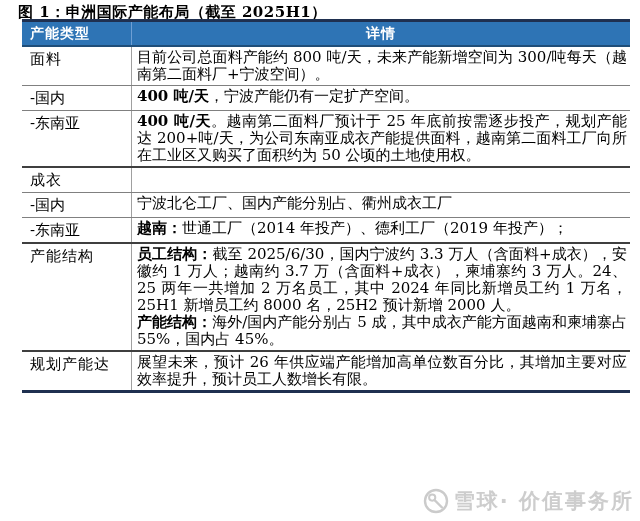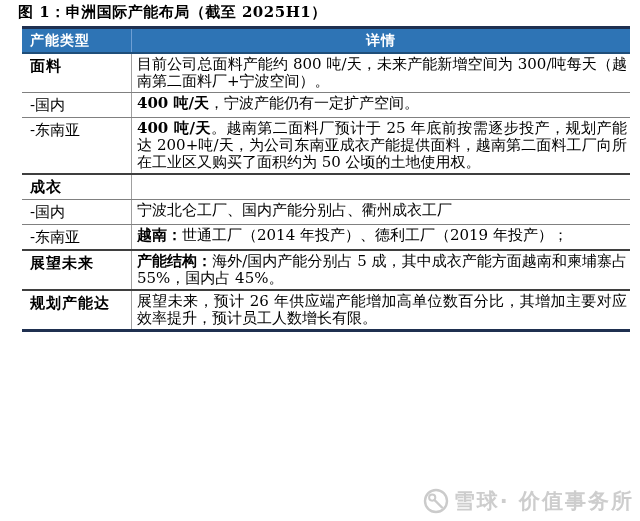--- a/index.html
+++ b/index.html
@@ -10,21 +10,21 @@
     overflow:hidden;
     font-family:"DejaVu Serif","Liberation Serif",serif;
     color:#000;
   }
   .fig-title{
     position:absolute;left:18px;top:3px;
     font-size:15px;font-weight:bold;letter-spacing:.5px;
     white-space:nowrap;
   }
   .tbl{
-    position:absolute;left:22px;top:26px;width:608px;
+    position:absolute;left:22px;top:19px;width:608px;
     border-top:3px solid var(--border-dark,#1f3050);
     border-bottom:0;
     box-sizing:border-box;
   }
   .thead{
     display:flex;align-items:center;
     background:var(--header-bg,#2e74b5);
     color:#fff;font-weight:bold;font-size:14px;
     height:23px;
     border-bottom:2px solid var(--header-edge,#1f4e79);
@@ -39,21 +39,21 @@
   .tbody{border-bottom:3px solid var(--border-dark,#1f3050);}
   .row{display:flex;}
   .row + .row{border-top:1px solid var(--row-line,#808080);}
   .row.section{border-top:2px solid var(--section-line,#3f3f3f);}
   .cell-label{
     width:110px;box-sizing:border-box;
     padding:2px 4px 2px 8px;
     border-right:1px solid #a0a0a0;
     font-size:15px;line-height:20px;
   }
-  .cell-label.bold{font-weight:bold;letter-spacing:1px;}
+  .cell-label.bold{font-weight:normal;letter-spacing:1px;}
   .cell-detail{
     flex:1;box-sizing:border-box;
     padding:2px 3px 2px 5px;
     font-size:15px;line-height:17px;
     text-align:justify;
   }
   .cell-detail p{margin:0;}
   .cell-detail b{font-weight:bold;}
   .src-note{
     position:absolute;left:18px;top:522px;
@@ -112,22 +112,23 @@
             <p><span>宁波北仑工厂、国内产能分别占、衢州成衣工厂</span></p>
           </div>
         </div>
         <div class="row">
           <div class="cell-label">-东南亚</div>
           <div class="cell-detail">
             <p><b>越南：</b><span>世通工厂（2014 年投产）、德利工厂（2019 年投产）；</span></p>
           </div>
         </div>
         <div class="row section">
-          <div class="cell-label bold">展望未来</div>
+          <div class="cell-label bold">产能结构</div>
           <div class="cell-detail">
+            <p><b>员工结构：</b><span>截至 2025/6/30，国内宁波约 3.3 万人（含面料+成衣），安徽约 1 万人；越南约 3.7 万（含面料+成衣），柬埔寨约 3 万人。24、25 两年一共增加 2 万名员工，其中 2024 年同比新增员工约 1 万名，25H1 新增员工约 8000 名，25H2 预计新增 2000 人。</span></p>
             <p><b>产能结构：</b><span>海外/国内产能分别占 5 成，其中成衣产能方面越南和柬埔寨占 55%，国内占 45%。</span></p>
           </div>
         </div>
         <div class="row section">
           <div class="cell-label bold">规划产能达</div>
           <div class="cell-detail">
             <p><span>展望未来，预计 26 年供应端产能增加高单位数百分比，其增加主要对应效率提升，预计员工人数增长有限。</span></p>
           </div>
         </div>
       </div>

